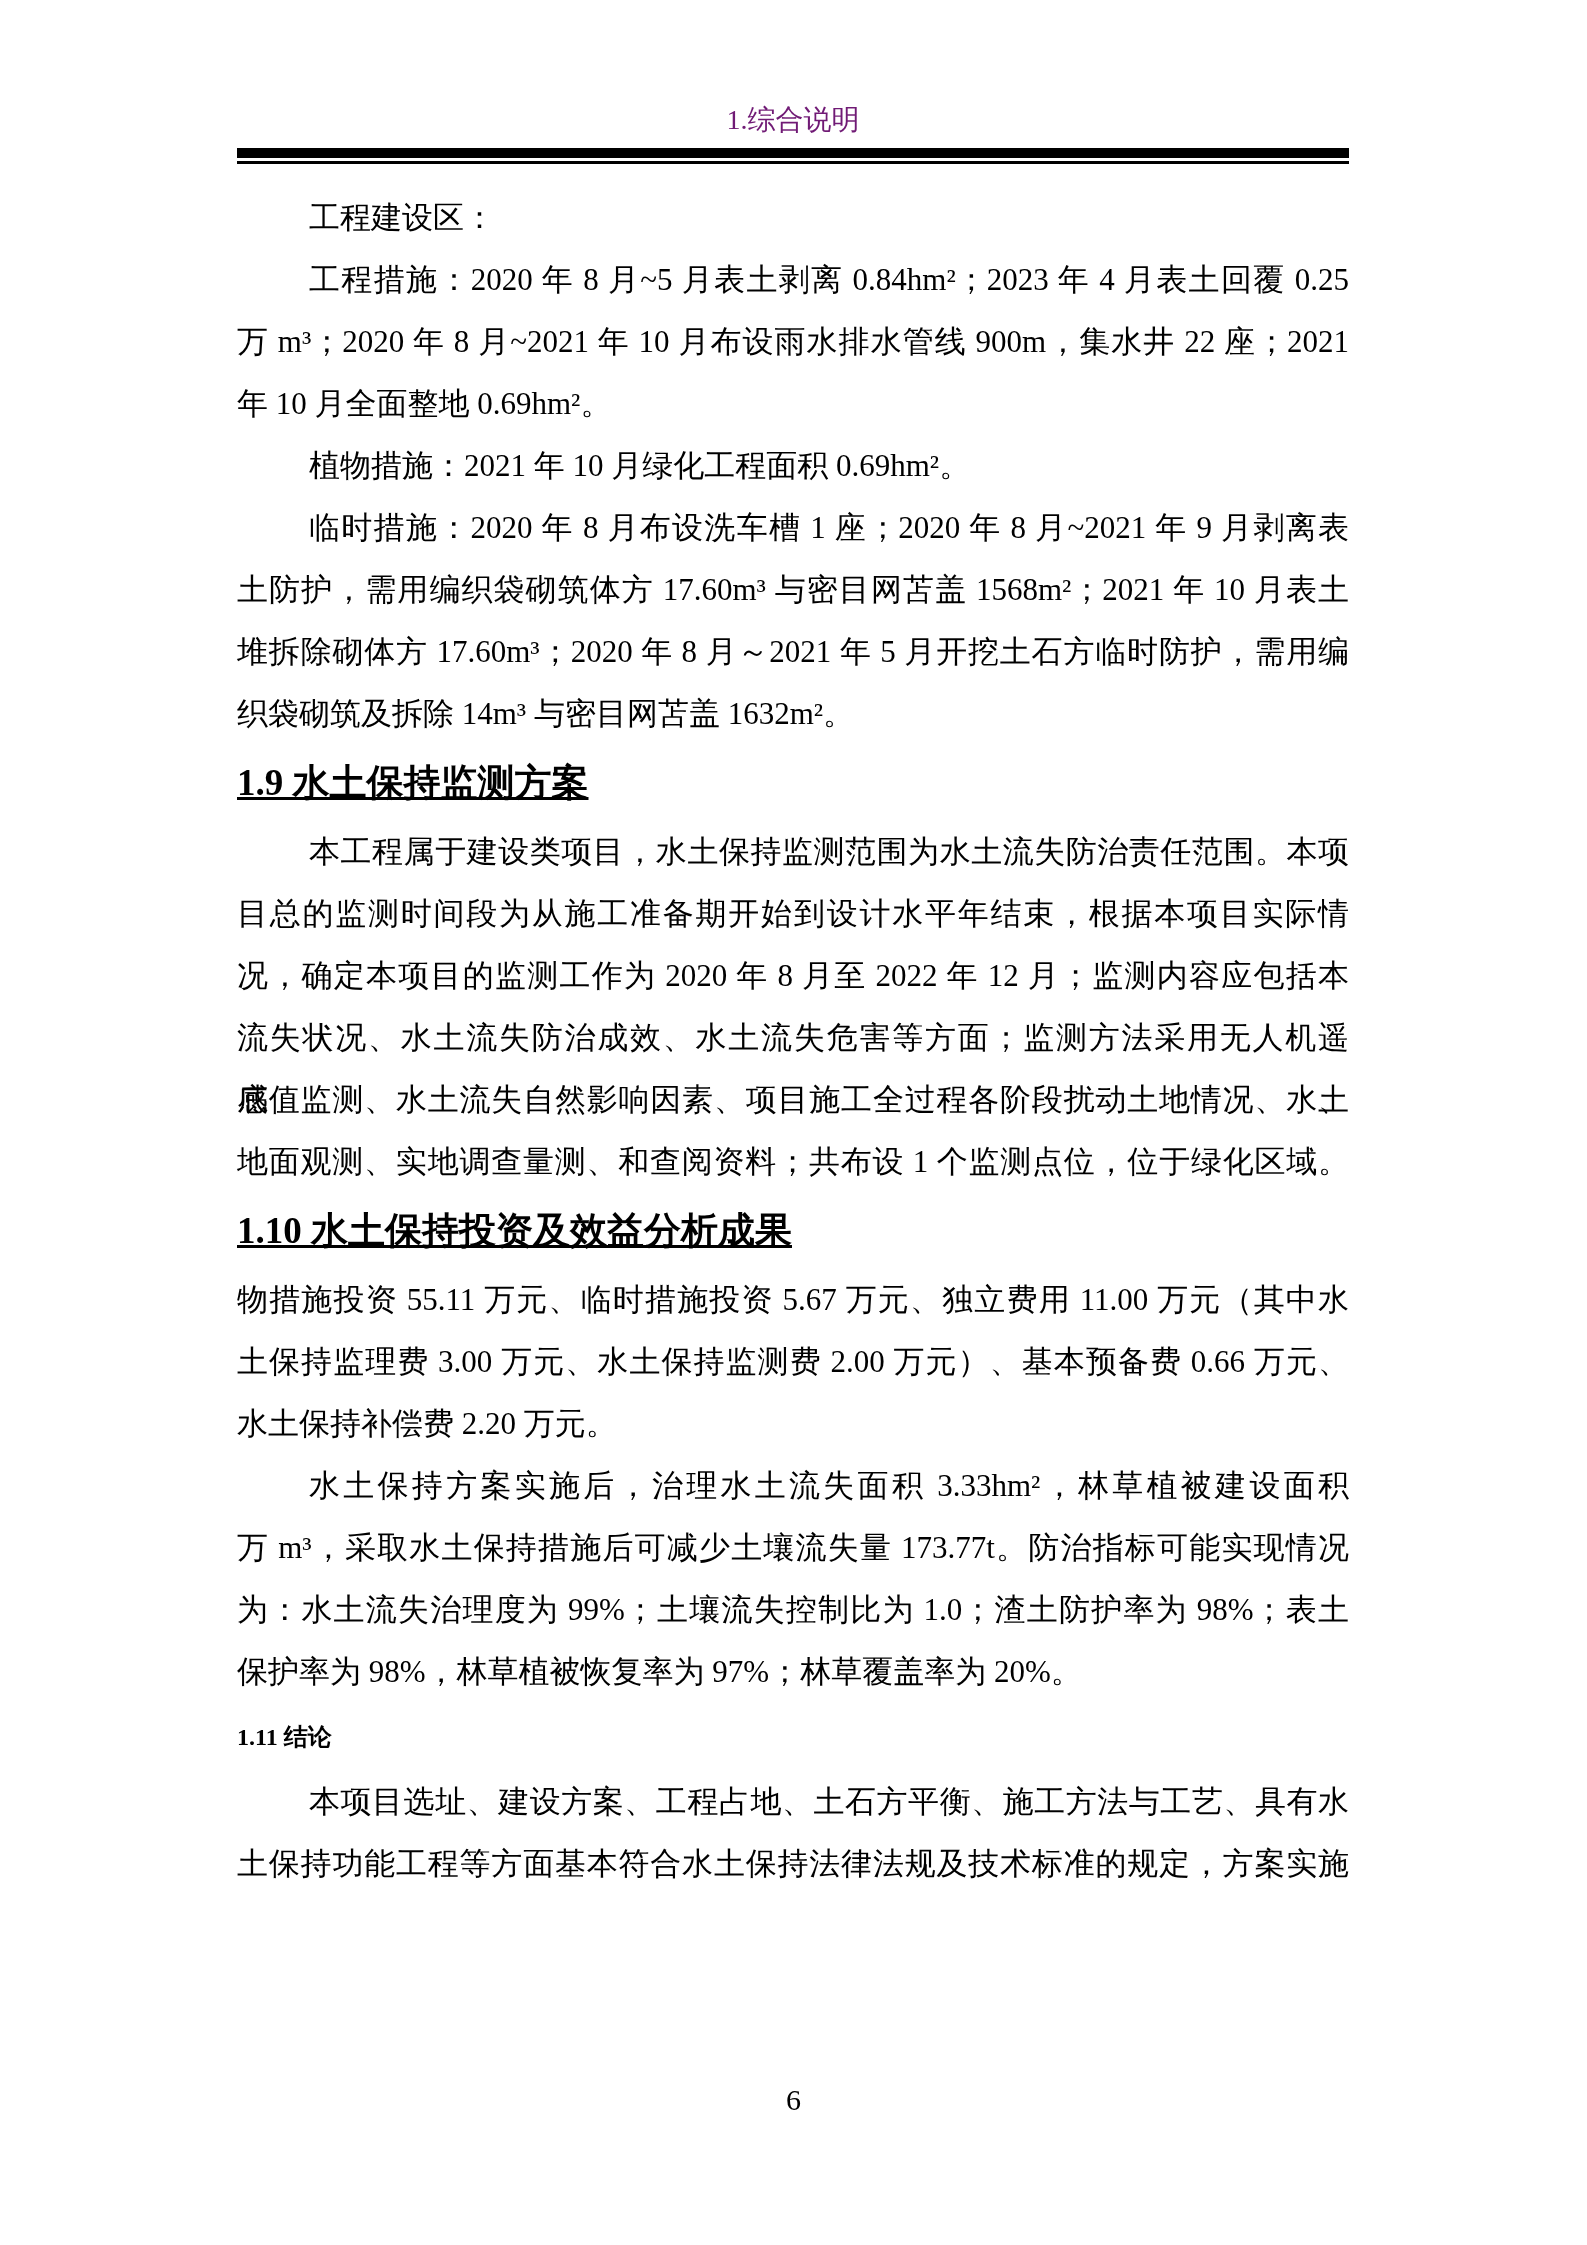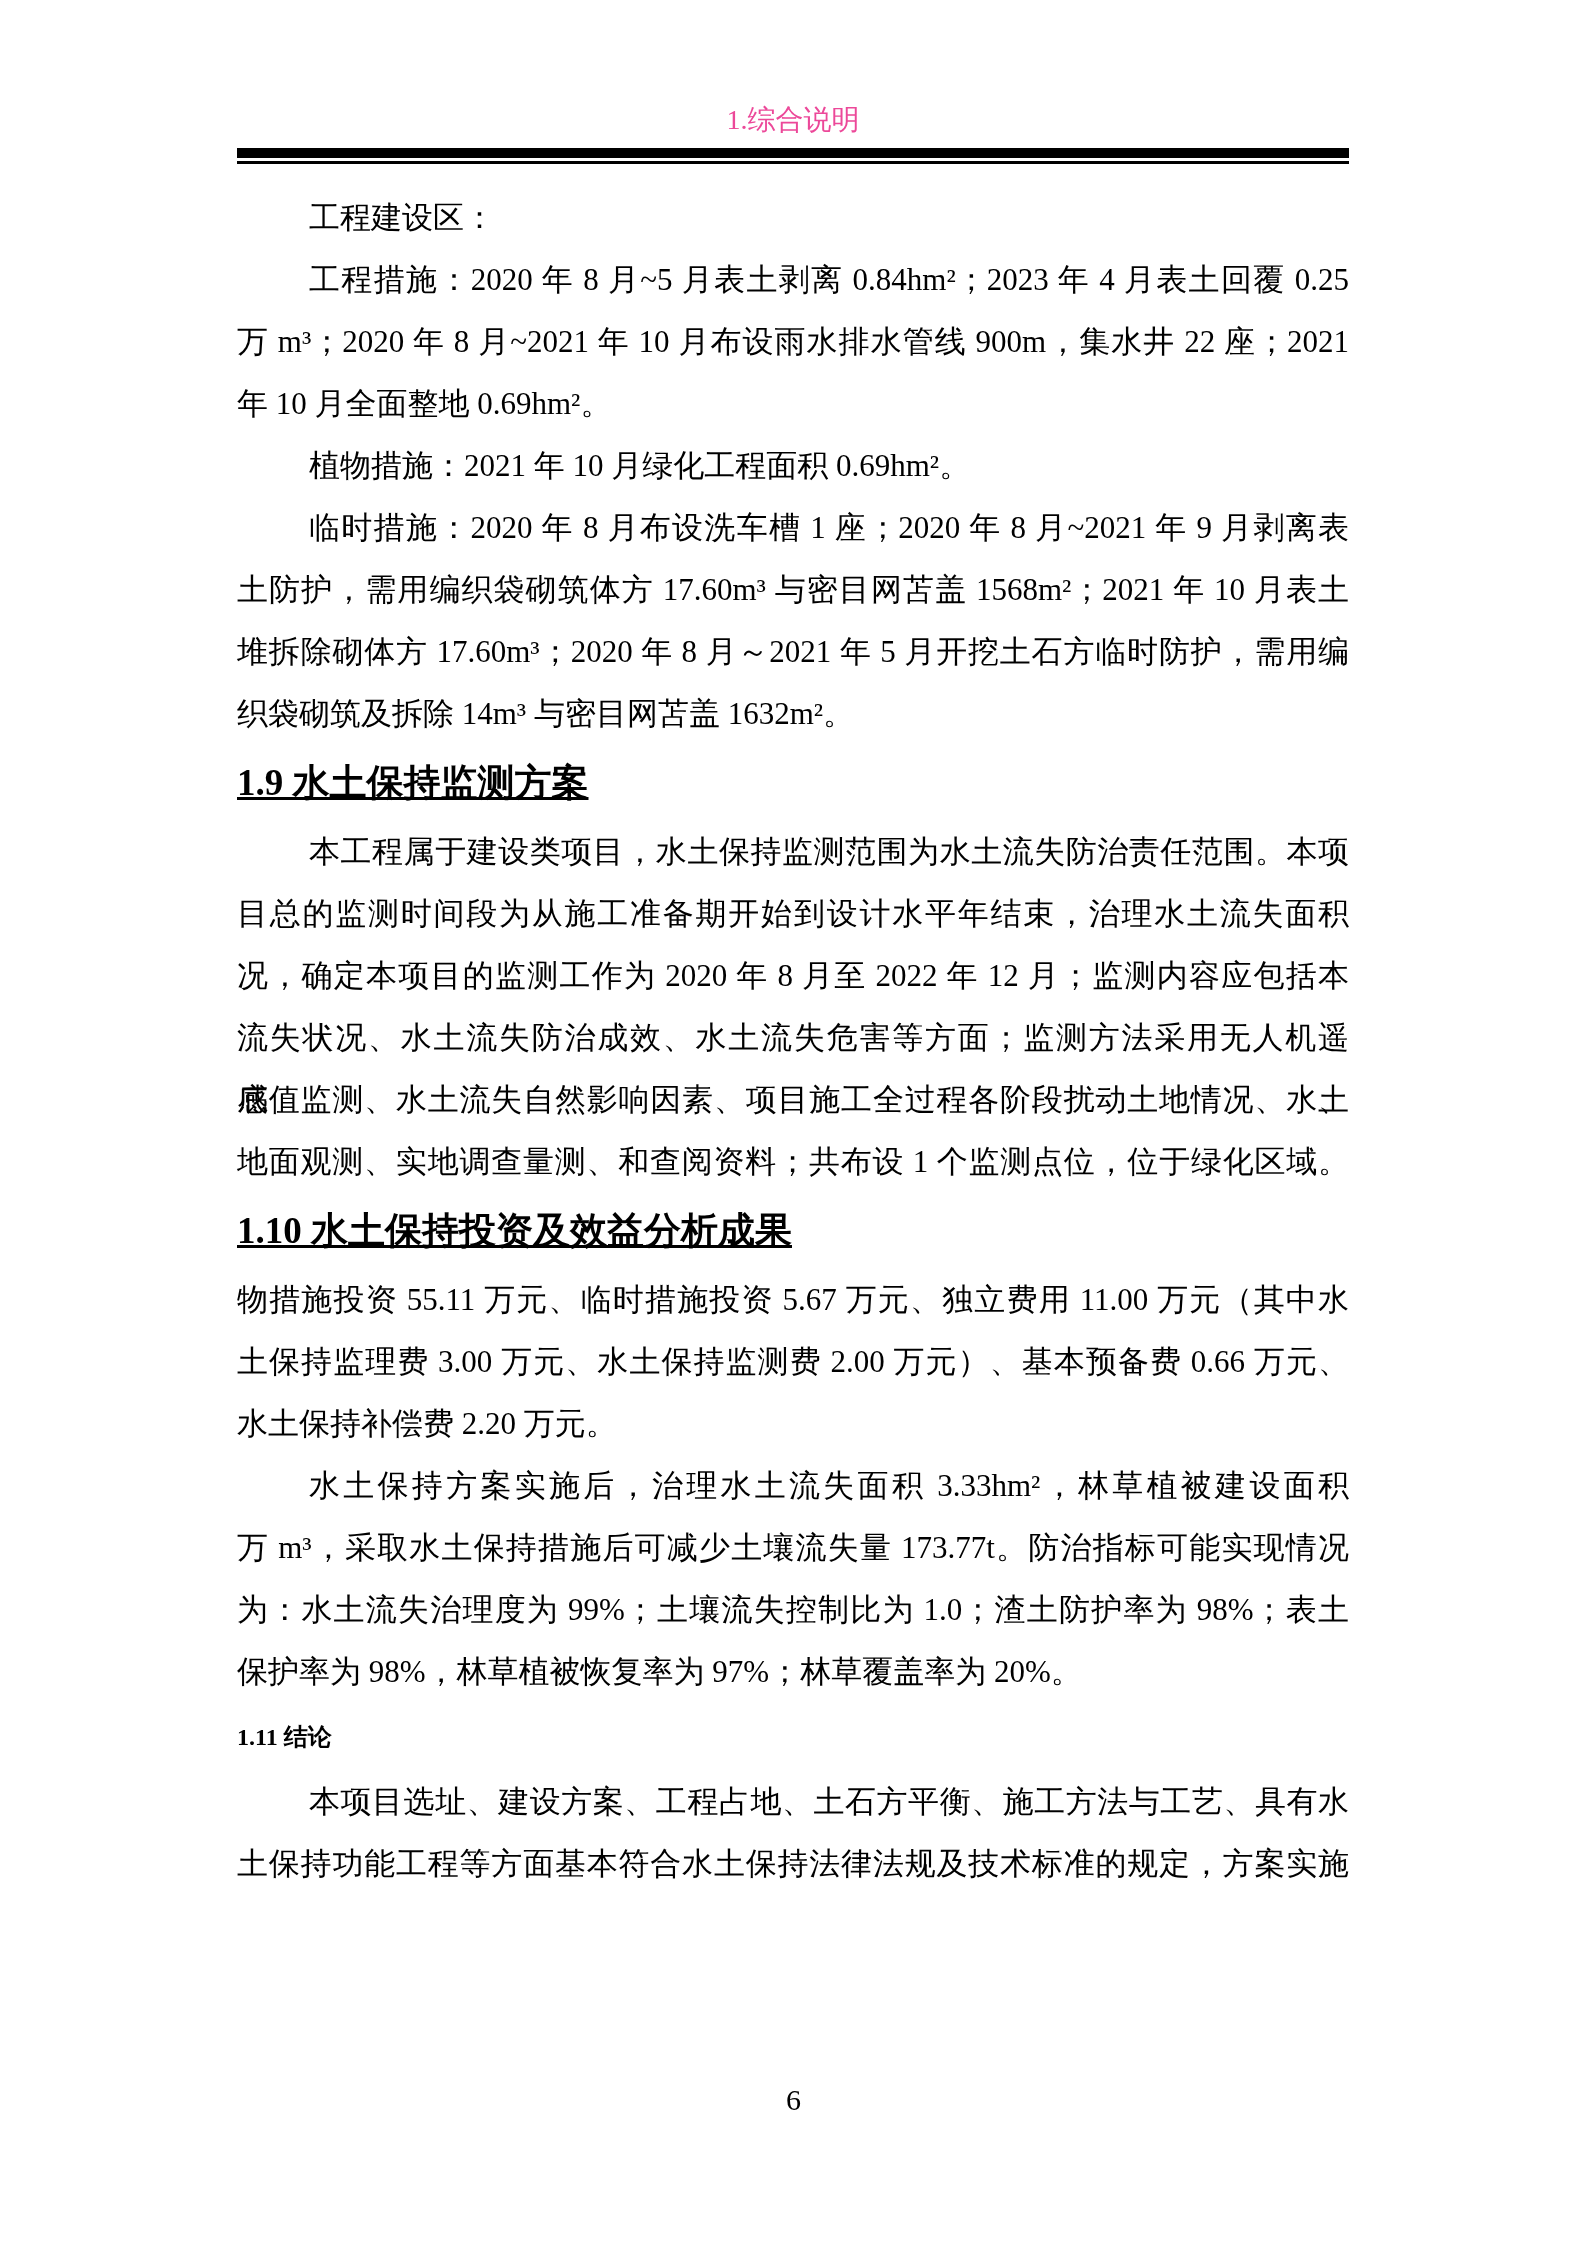--- a/index.html
+++ b/index.html
@@ -14,21 +14,21 @@
     overflow: hidden;
   }
   .header-title {
     position: absolute;
     top: 103px;
     left: 237px;
     width: 1112px;
     text-align: center;
     font-size: 28px;
     line-height: 1.2;
-    color: #ec4899;
+    color: #701a75;
   }
   .header-rule {
     position: absolute;
     top: 148px;
     left: 237px;
     width: 1112px;
     height: 16px;
     border-top: 10px solid #000;
     border-bottom: 3px solid #000;
   }
@@ -85,21 +85,21 @@
       <div class="line ind fill">工程措施：2020 年 8 月~5 月表土剥离 0.84hm²；2023 年 4 月表土回覆 0.25</div>
       <div class="line fill">万 m³；2020 年 8 月~2021 年 10 月布设雨水排水管线 900m，集水井 22 座；2021</div>
       <div class="line">年 10 月全面整地 0.69hm²。</div>
       <div class="line ind">植物措施：2021 年 10 月绿化工程面积 0.69hm²。</div>
       <div class="line ind fill">临时措施：2020 年 8 月布设洗车槽 1 座；2020 年 8 月~2021 年 9 月剥离表</div>
       <div class="line fill">土防护，需用编织袋砌筑体方 17.60m³ 与密目网苫盖 1568m²；2021 年 10 月表土</div>
       <div class="line fill">堆拆除砌体方 17.60m³；2020 年 8 月～2021 年 5 月开挖土石方临时防护，需用编</div>
       <div class="line">织袋砌筑及拆除 14m³ 与密目网苫盖 1632m²。</div>
       <div class="h1line">1.9 水土保持监测方案</div>
       <div class="line ind fill">本工程属于建设类项目，水土保持监测范围为水土流失防治责任范围。本项</div>
-      <div class="line fill">目总的监测时间段为从施工准备期开始到设计水平年结束，治理水土流失面积</div>
+      <div class="line fill">目总的监测时间段为从施工准备期开始到设计水平年结束，根据本项目实际情</div>
       <div class="line fill">况，确定本项目的监测工作为 2020 年 8 月至 2022 年 12 月；监测内容应包括本</div>
       <div class="line fill">流失状况、水土流失防治成效、水土流失危害等方面；监测方法采用无人机遥感、</div>
       <div class="line fill">底值监测、水土流失自然影响因素、项目施工全过程各阶段扰动土地情况、水土</div>
       <div class="line fill">地面观测、实地调查量测、和查阅资料；共布设 1 个监测点位，位于绿化区域。</div>
       <div class="h1line">1.10 水土保持投资及效益分析成果</div>
       <div class="line fill">物措施投资 55.11 万元、临时措施投资 5.67 万元、独立费用 11.00 万元（其中水</div>
       <div class="line fill">土保持监理费 3.00 万元、水土保持监测费 2.00 万元）、基本预备费 0.66 万元、</div>
       <div class="line">水土保持补偿费 2.20 万元。</div>
       <div class="line ind fill">水土保持方案实施后，治理水土流失面积 3.33hm²，林草植被建设面积</div>
       <div class="line fill">万 m³，采取水土保持措施后可减少土壤流失量 173.77t。防治指标可能实现情况</div>

